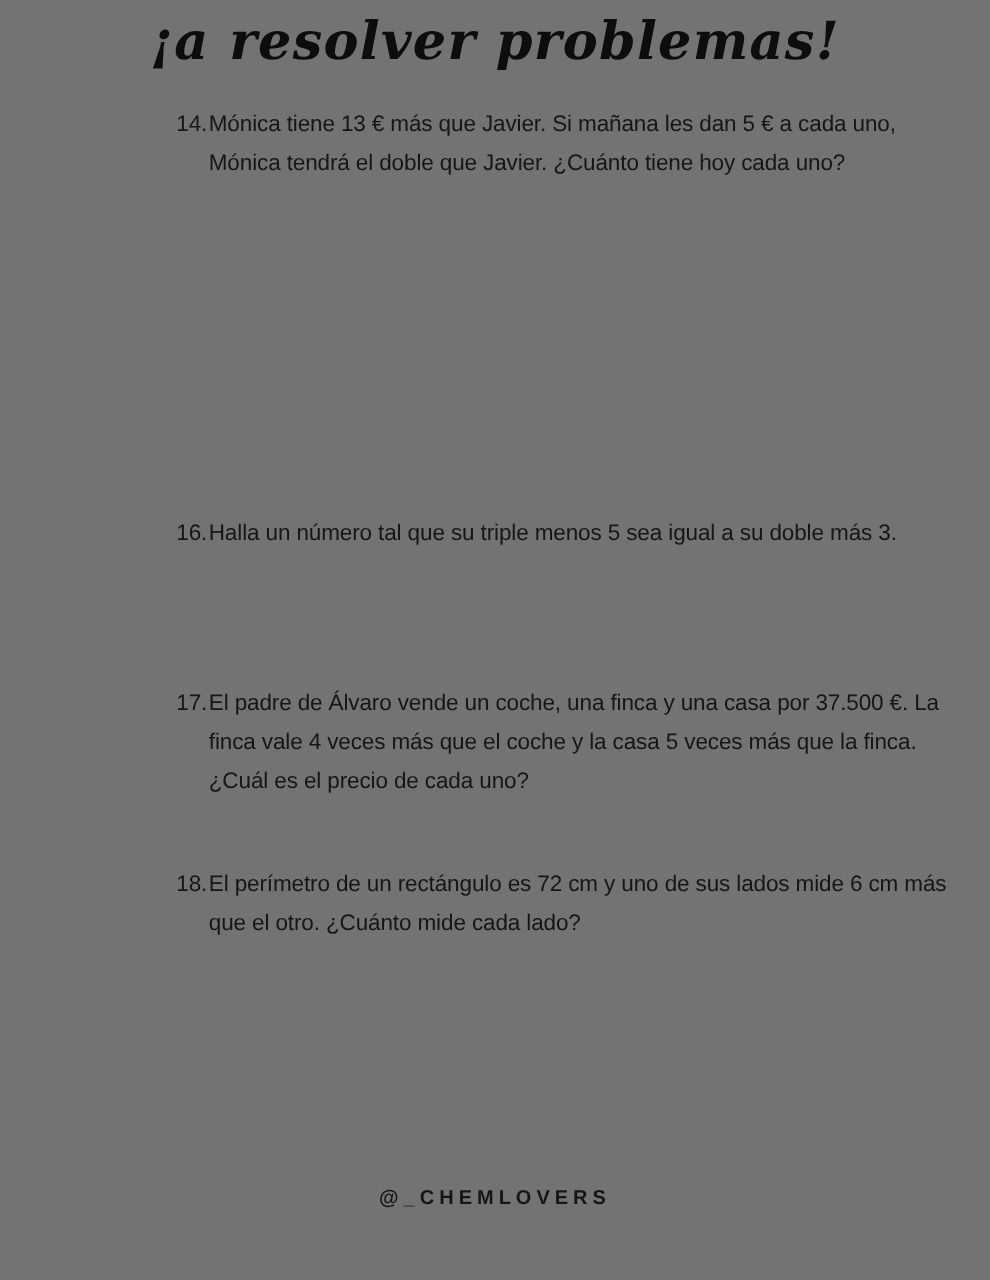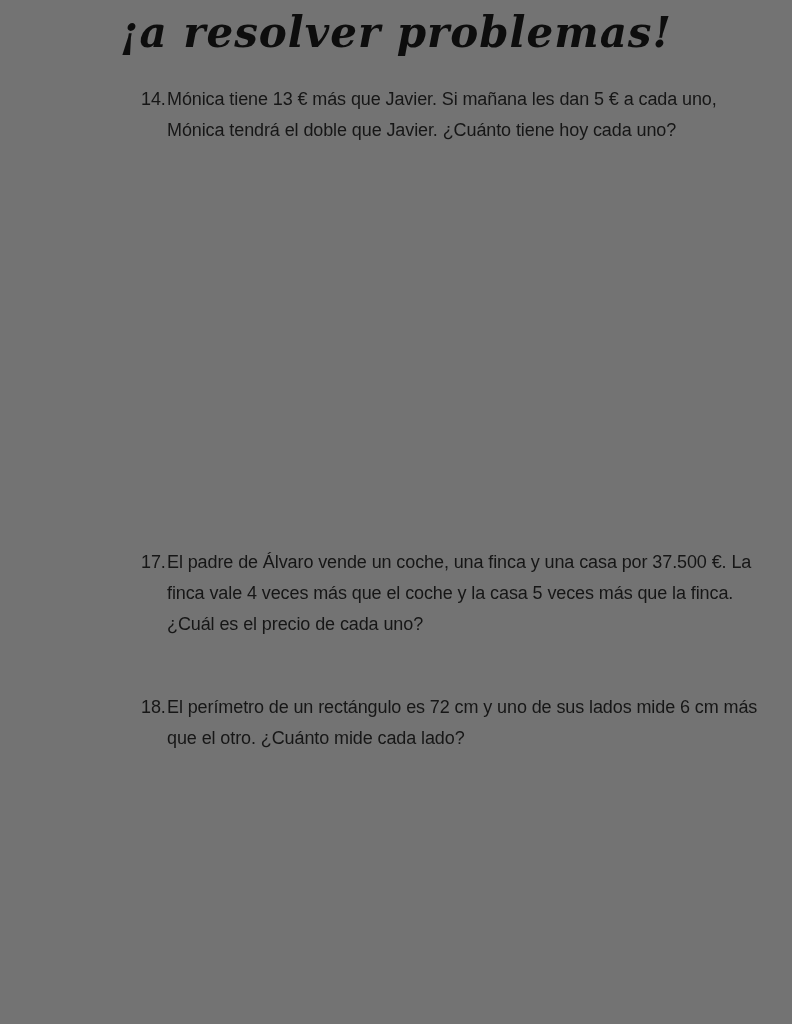--- a/index.html
+++ b/index.html
@@ -72,28 +72,33 @@
 
   <h1 class="title">¡a resolver problemas!</h1>
 
   <div class="problem p14">
     <span class="num">14.</span>
     <span class="text">Mónica tiene 13 € más que Javier. Si mañana les dan 5 € a cada uno,
 Mónica tendrá el doble que Javier. ¿Cuánto tiene hoy cada uno?</span>
   </div>
 
 
+  <div class="problem p16">
+    <span class="num">16.</span>
+    <span class="text">Halla un número tal que su triple menos 5 sea igual a su doble más 3.</span>
+  </div>
 
   <div class="problem p17">
     <span class="num">17.</span>
     <span class="text">El padre de Álvaro vende un coche, una finca y una casa por 37.500 €. La
 finca vale 4 veces más que el coche y la casa 5 veces más que la finca.
 ¿Cuál es el precio de cada uno?</span>
   </div>
 
   <div class="problem p18">
     <span class="num">18.</span>
     <span class="text">El perímetro de un rectángulo es 72 cm y uno de sus lados mide 6 cm más
 que el otro. ¿Cuánto mide cada lado?</span>
   </div>
 
+  <div class="footer">@_CHEMLOVERS</div>
 
 </div>
 
 </body></html>

